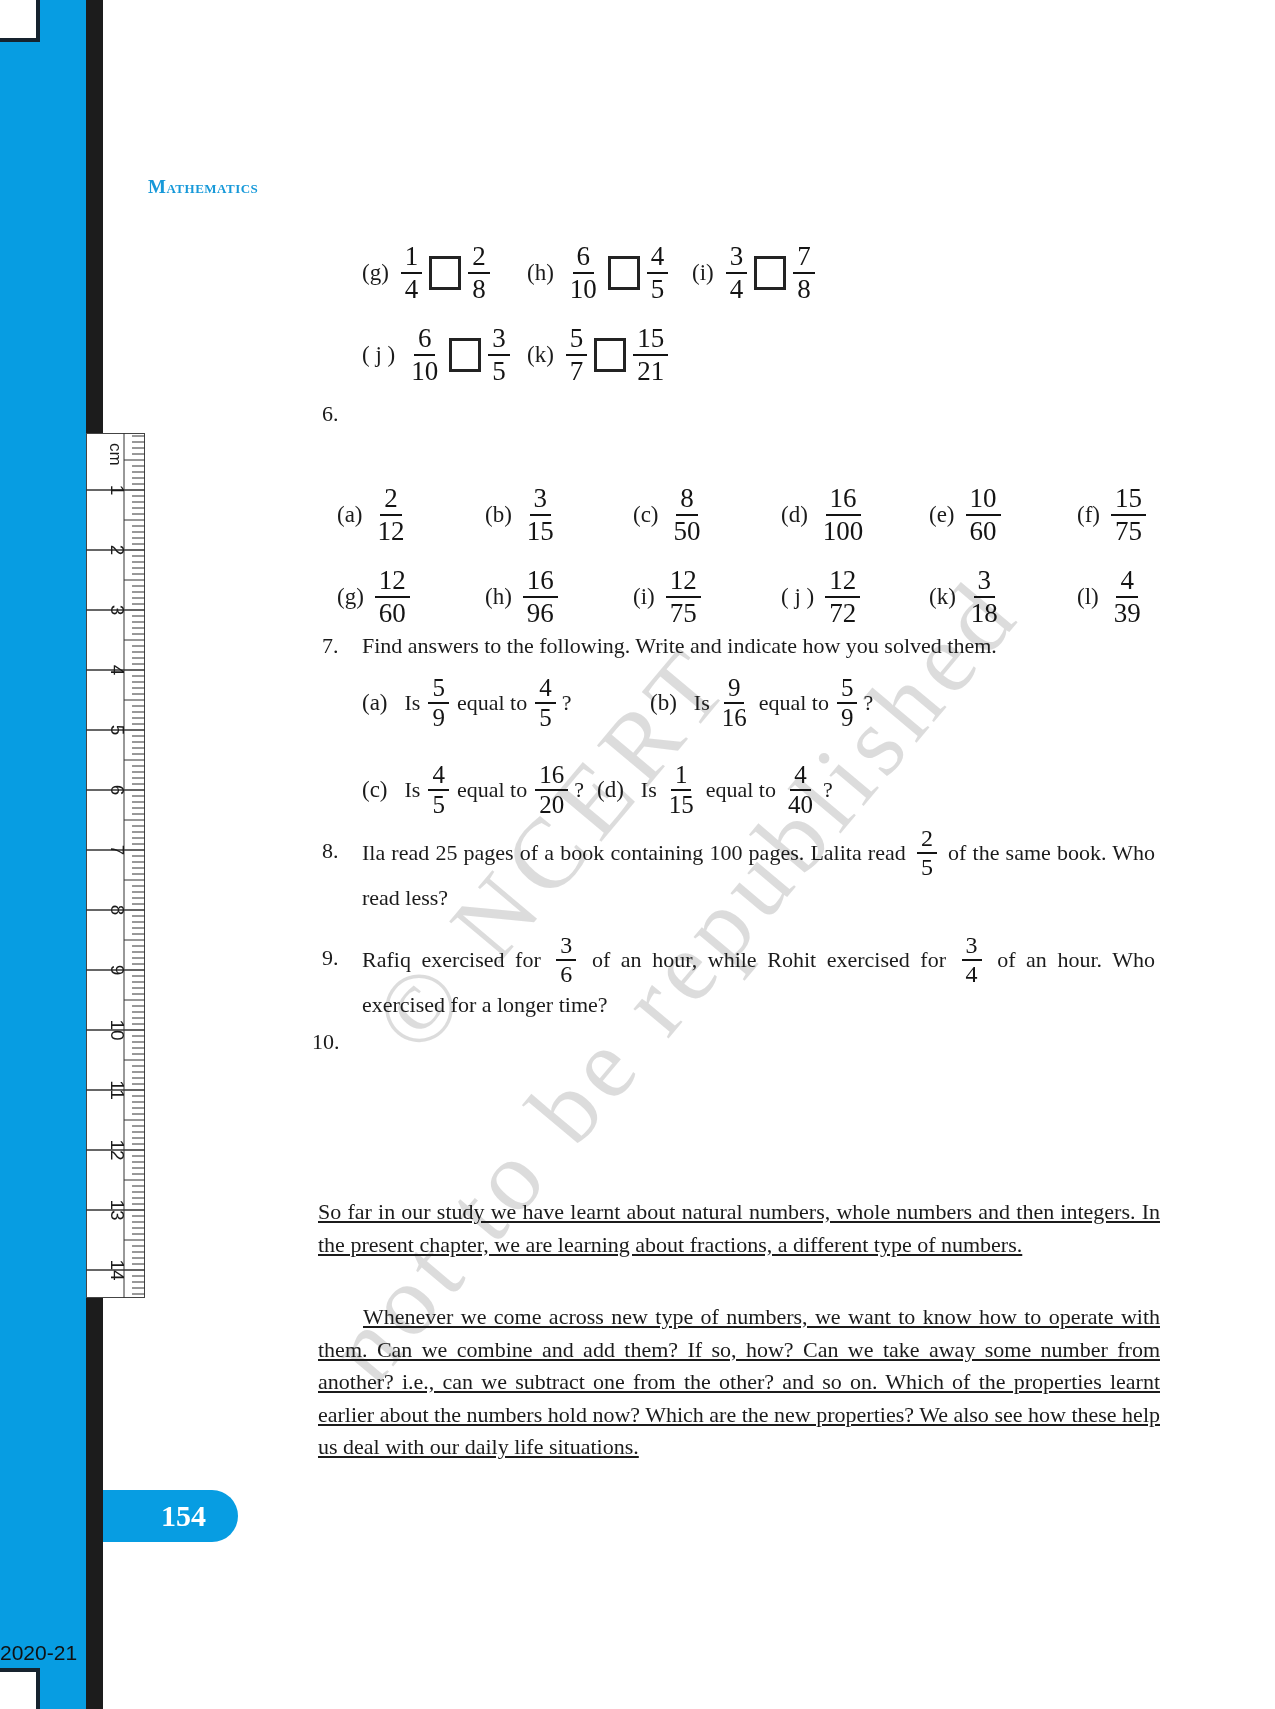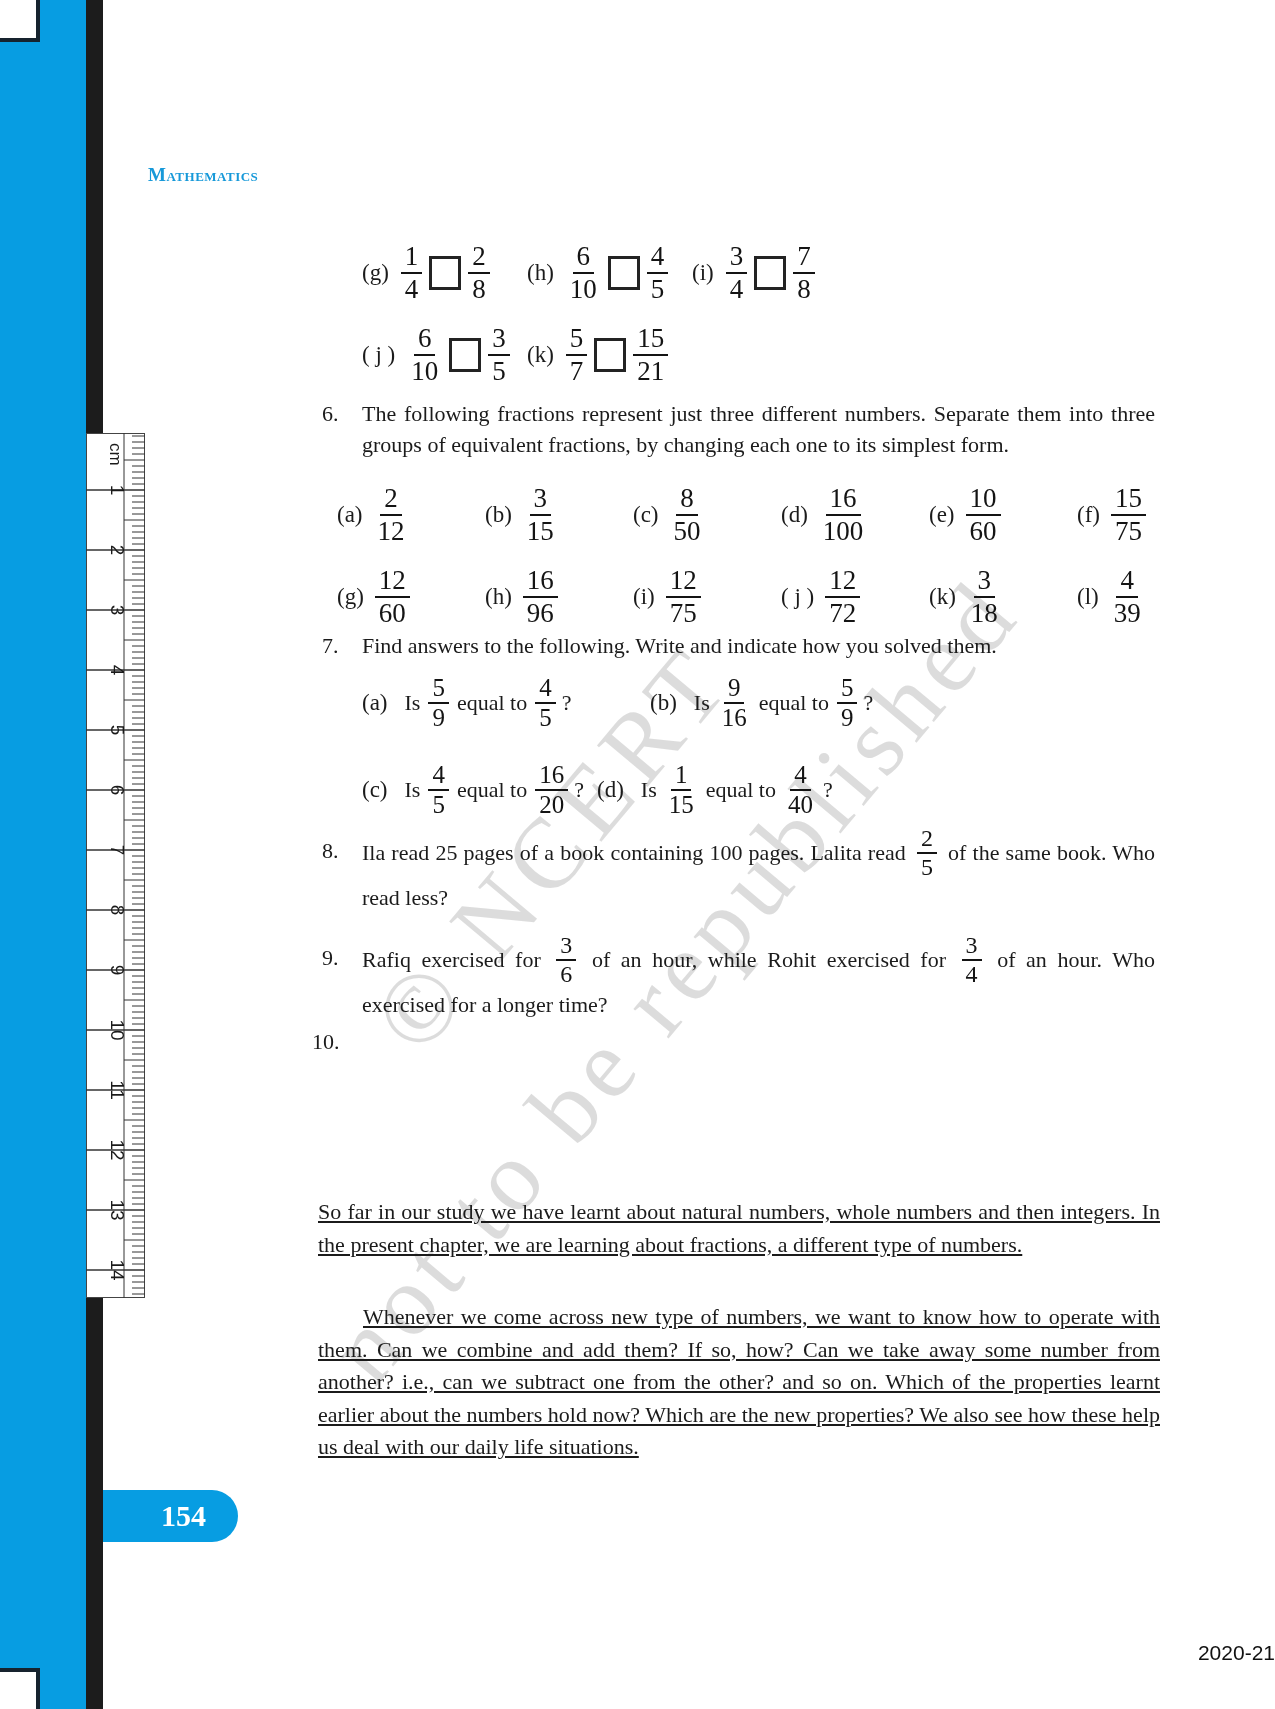--- a/index.html
+++ b/index.html
@@ -16,21 +16,21 @@
   
   .wm{position:absolute;z-index:2;color:#8f8f8f;opacity:.30;font-family:"Liberation Serif",serif;
       white-space:nowrap;transform-origin:left top;pointer-events:none;}
   .wm1{left:350px;top:1000px;font-size:100px;letter-spacing:10px;transform:rotate(-50deg);}
   .wm2{left:305px;top:1330px;font-size:100px;letter-spacing:8px;transform:rotate(-50deg);}
 
   
   .ruler{position:absolute;left:86px;top:433px;width:59px;height:865px;z-index:3;}
 
   
-  .header{position:absolute;left:148px;top:164px;z-index:3;font-weight:bold;font-variant:small-caps;
+  .header{position:absolute;left:148px;top:176px;z-index:3;font-weight:bold;font-variant:small-caps;
           font-size:19px;letter-spacing:.5px;color:#1799d9;}
 
   
   .qnum{position:absolute;z-index:3;font-size:22px;line-height:31px;}
   .qtext{position:absolute;left:362px;width:793px;z-index:3;font-size:22px;line-height:31px;text-align:justify;}
   .para{position:absolute;left:318px;width:842px;z-index:3;font-size:22px;line-height:32.5px;text-align:justify;text-decoration:underline;}
   .indent{text-indent:45px;}
 
   .section-heading{position:absolute;left:318px;top:1146px;z-index:3;font-size:29px;font-weight:bold;color:#1799d9;}
 
@@ -61,21 +61,21 @@
   .q7-label{font-size:23px;margin-right:9px;}
   .q7-word{margin:16px 8px;}
   .q7-post{margin-left:6px;}
 
   
   .badge{position:absolute;left:103px;top:1490px;width:135px;height:52px;background:#079de2;z-index:4;
          border-radius:0 26px 26px 0;display:flex;align-items:center;justify-content:center;padding-left:26px;
          box-sizing:border-box;}
   .badge span{color:#ffffff;font-weight:bold;font-size:30px;font-family:"Liberation Serif",serif;}
 
-  .footer{position:absolute;left:0;right:0;top:1641px;text-align:right;z-index:3;
+  .footer{position:absolute;left:0;right:0;top:1641px;text-align:left;z-index:3;
           font-family:"Liberation Sans",sans-serif;font-size:21px;color:#111;}
 </style>
 </head>
 <body>
 
 <div class="page">
 
   <div class="blue-bar">
     <div class="notch top"></div>
     <div class="notch bottom"></div>
@@ -310,21 +310,20 @@
         </span>
         <span class="cmp-box"></span>
         <span class="frac frac-lg">
           <span class="num">15</span>
           <span class="den">21</span>
         </span>
       </span>
     </div>
 
   <div class="qnum" style="left:322px;top:398px">6.</div>
-  <div class="qtext" style="top:398px">The following fractions represent just three different numbers. Separate them into three groups of equivalent fractions, by changing each one to its simplest form.</div>
   <div class="q6-row" id="q6-row-0" style="top:481px">
       <span class="q6-item">
         <span class="q6-label">(a)</span>
         <span class="frac frac-lg">
           <span class="num">2</span>
           <span class="den">12</span>
         </span>
       </span>
       <span class="q6-item">
         <span class="q6-label">(b)</span>

